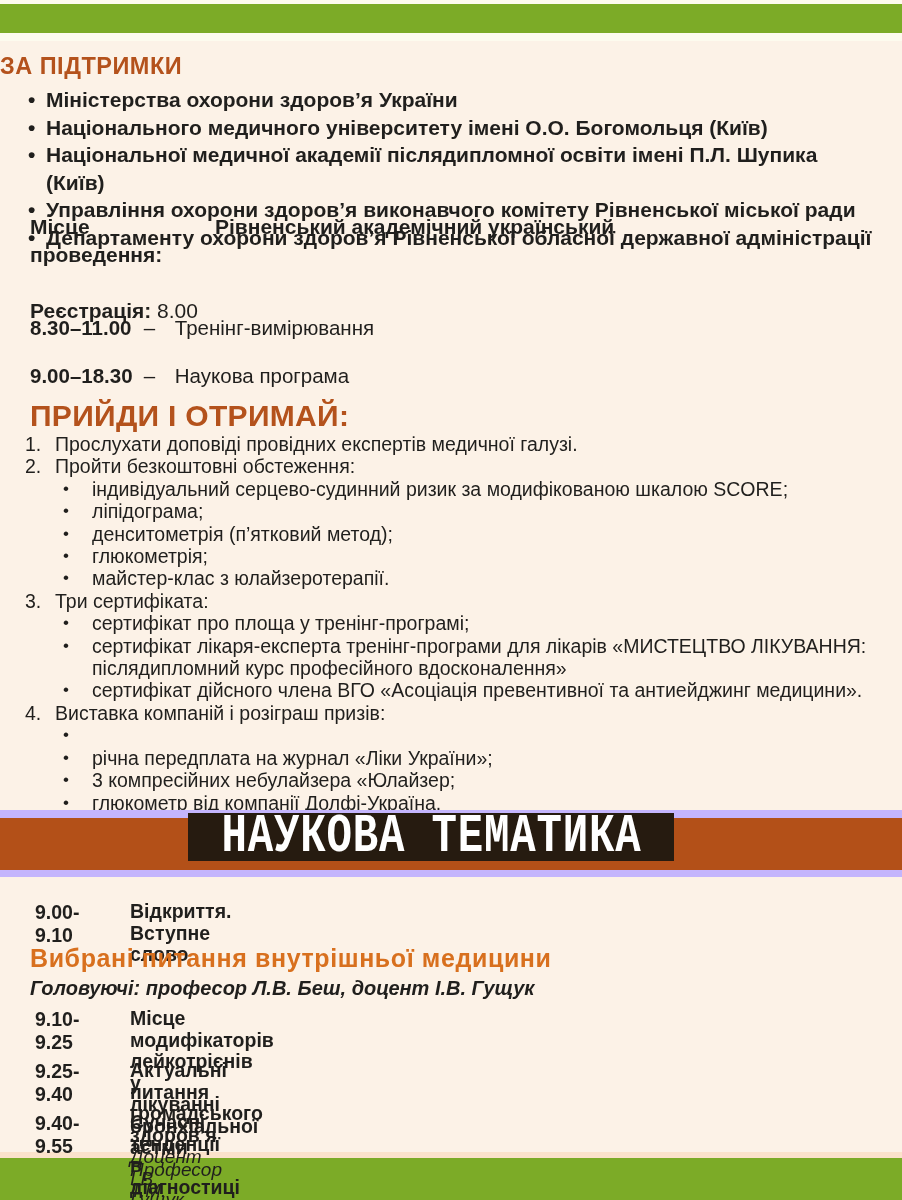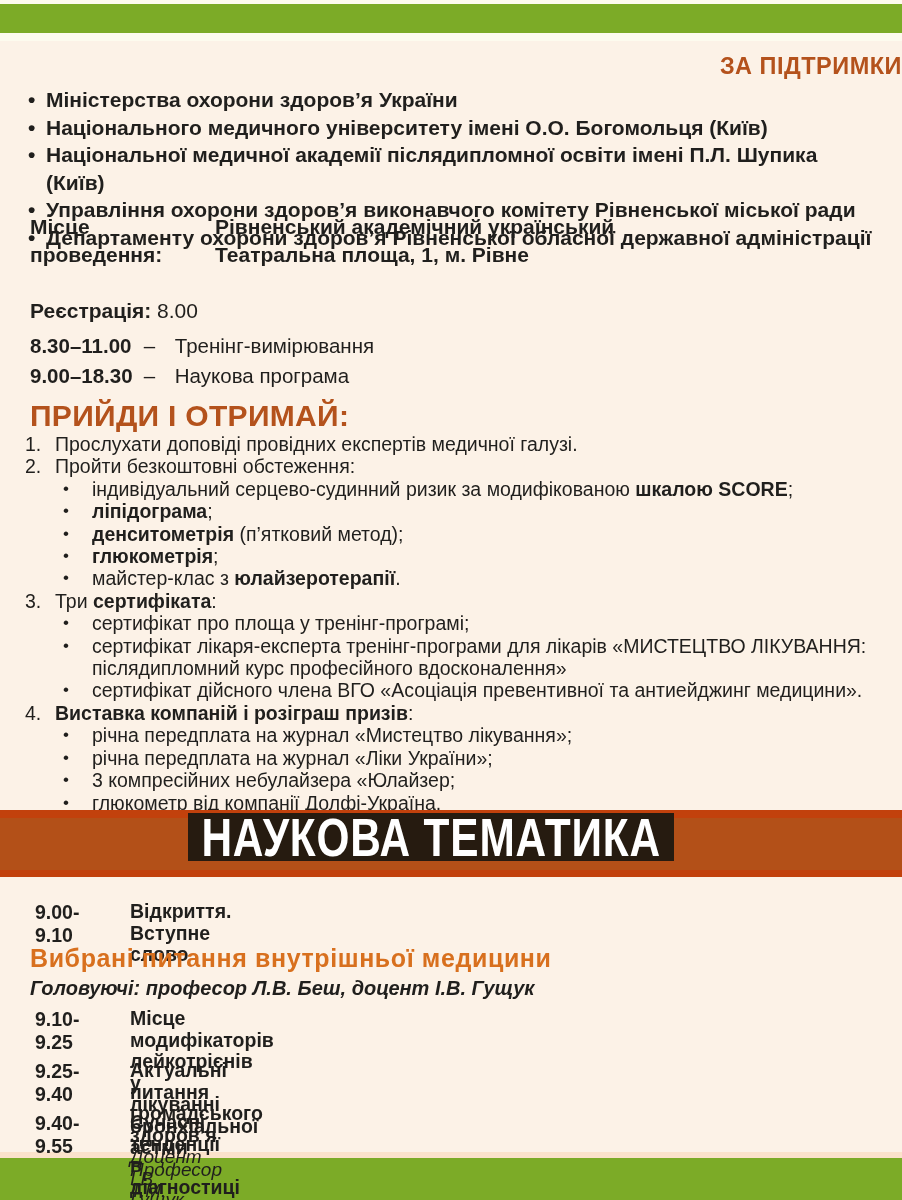--- a/index.html
+++ b/index.html
@@ -14,48 +14,48 @@
   .green-bar{left:0;width:902px;background:#7cab27;}
   .green-top{top:4px;height:29px;}
   .green-bottom{top:1158px;height:42px;}
   
   .bg-base{top:41px;left:0;width:902px;height:1111px;background:#f8d1b1;}
   .bg-light{top:0;left:0;width:902px;height:1111px;background:#fcf2e7;
     clip-path:polygon(0 0,902 0,258 909,220 909,0 479);}
   .bg-corner{top:0;left:0;width:902px;height:1111px;background:#fbe2cb;
     clip-path:polygon(0 999,170 1111,0 1111);}
   
-  .support-title{top:53px;left:0;width:902px;text-align:right;
+  .support-title{top:53px;left:0;width:902px;text-align:left;
     font-size:23.5px;font-weight:bold;color:#b4521c;letter-spacing:.5px;}
   .support-list{top:86px;left:28px;width:850px;font-size:21px;font-weight:bold;line-height:27.6px;}
   .support-item{display:flex;}
   .support-item .mark{width:18px;flex:0 0 18px;}
   
   .venue{top:213px;left:30px;width:850px;display:flex;font-size:21px;line-height:28px;}
   .venue-label{width:185px;flex:0 0 185px;font-weight:bold;}
   .venue-lines{font-weight:bold;}
   
   .registration{top:299px;left:30px;font-size:21px;}
   .registration .lbl{font-weight:bold;}
   .sched-row{left:30px;font-size:20.5px;}
   .sched-row .time{font-weight:bold;display:inline-block;min-width:108px;}
   .sched-row .sep{display:inline-block;margin:0 14px 0 0;}
-  .sched-1{top:334px;}
+  .sched-1{top:316px;}
   .sched-2{top:364px;}
   
   .cg-title{top:399px;left:30px;font-size:30px;font-weight:bold;color:#b4521c;letter-spacing:.3px;}
   .cg-list{top:433px;left:25px;width:856px;font-size:19.5px;line-height:22.4px;}
   .cg-row{display:flex;}
   .cg-num{width:30px;flex:0 0 30px;}
   .cg-text{flex:1;}
   .cg-sub{display:flex;padding-left:38px;}
   .cg-dot{width:29px;flex:0 0 29px;font-size:17px;}
-  .b{font-weight:bold;margin-top:24px;}
-  
-  .banner{top:810px;left:0;width:902px;height:67px;background:#c2410c;}
+  .b{font-weight:normal;margin-top:24px;}
+  
+  .banner{top:810px;left:0;width:902px;height:67px;background:#c4b5fd;font-family:Liberation Mono, monospace;}
   .banner-orange{position:absolute;top:8px;left:0;width:902px;height:52px;background:#b35018;}
   .banner-black{position:absolute;top:3px;left:188px;width:486px;height:48px;background:#261b10;
     display:flex;align-items:center;justify-content:center;overflow:visible;}
   .banner-text{color:#ffffff;font-weight:bold;font-size:53px;white-space:nowrap;
     transform:scaleX(.8);letter-spacing:1px;line-height:1;}
   
   .prog-row .time{position:absolute;left:35px;font-size:19.5px;font-weight:bold;}
   .prog-row .body{position:absolute;left:130px;right:28px;}
   .prog-title{font-size:19.5px;font-weight:bold;line-height:21.5px;}
   .prog-speaker{font-size:19px;font-style:italic;line-height:21.5px;}
@@ -97,21 +97,20 @@
     <div class="support-item">
       <span class="mark">•</span>
       <span>Департаменту охорони здоров’я Рівненської обласної державної адміністрації</span>
     </div>
   </div>
 
 <div class="abs venue">
   <div class="venue-label">Місце проведення:</div>
   <div class="venue-lines">
     <div>Рівненський академічний український</div>
-    <div>Театральна площа, 1, м. Рівне</div>
   </div>
 </div>
 
 <div class="abs registration">
   <span class="lbl">Реєстрація:</span>
   <span>8.00</span>
 </div>
 <div class="abs sched-row sched-1">
   <span class="time">8.30–11.00</span>
   <span class="sep">–</span>
@@ -168,21 +167,20 @@
     <div class="cg-sub">
       <span class="cg-dot">•</span>
       <div class="cg-sub-text"><span>сертифікат дійсного члена ВГО «Асоціація превентивної та антиейджинг медицини».</span></div>
     </div>
     <div class="cg-row">
       <span class="cg-num">4.</span>
       <div class="cg-text"><span class="b">Виставка компаній і розіграш призів</span><span>:</span></div>
     </div>
     <div class="cg-sub">
       <span class="cg-dot">•</span>
-      <div class="cg-sub-text"><span>річна передплата на журнал «Мистецтво лікування»;</span></div>
     </div>
     <div class="cg-sub">
       <span class="cg-dot">•</span>
       <div class="cg-sub-text"><span>річна передплата на журнал «Ліки України»;</span></div>
     </div>
     <div class="cg-sub">
       <span class="cg-dot">•</span>
       <div class="cg-sub-text"><span>3 компресійних небулайзера «Юлайзер;</span></div>
     </div>
     <div class="cg-sub">

